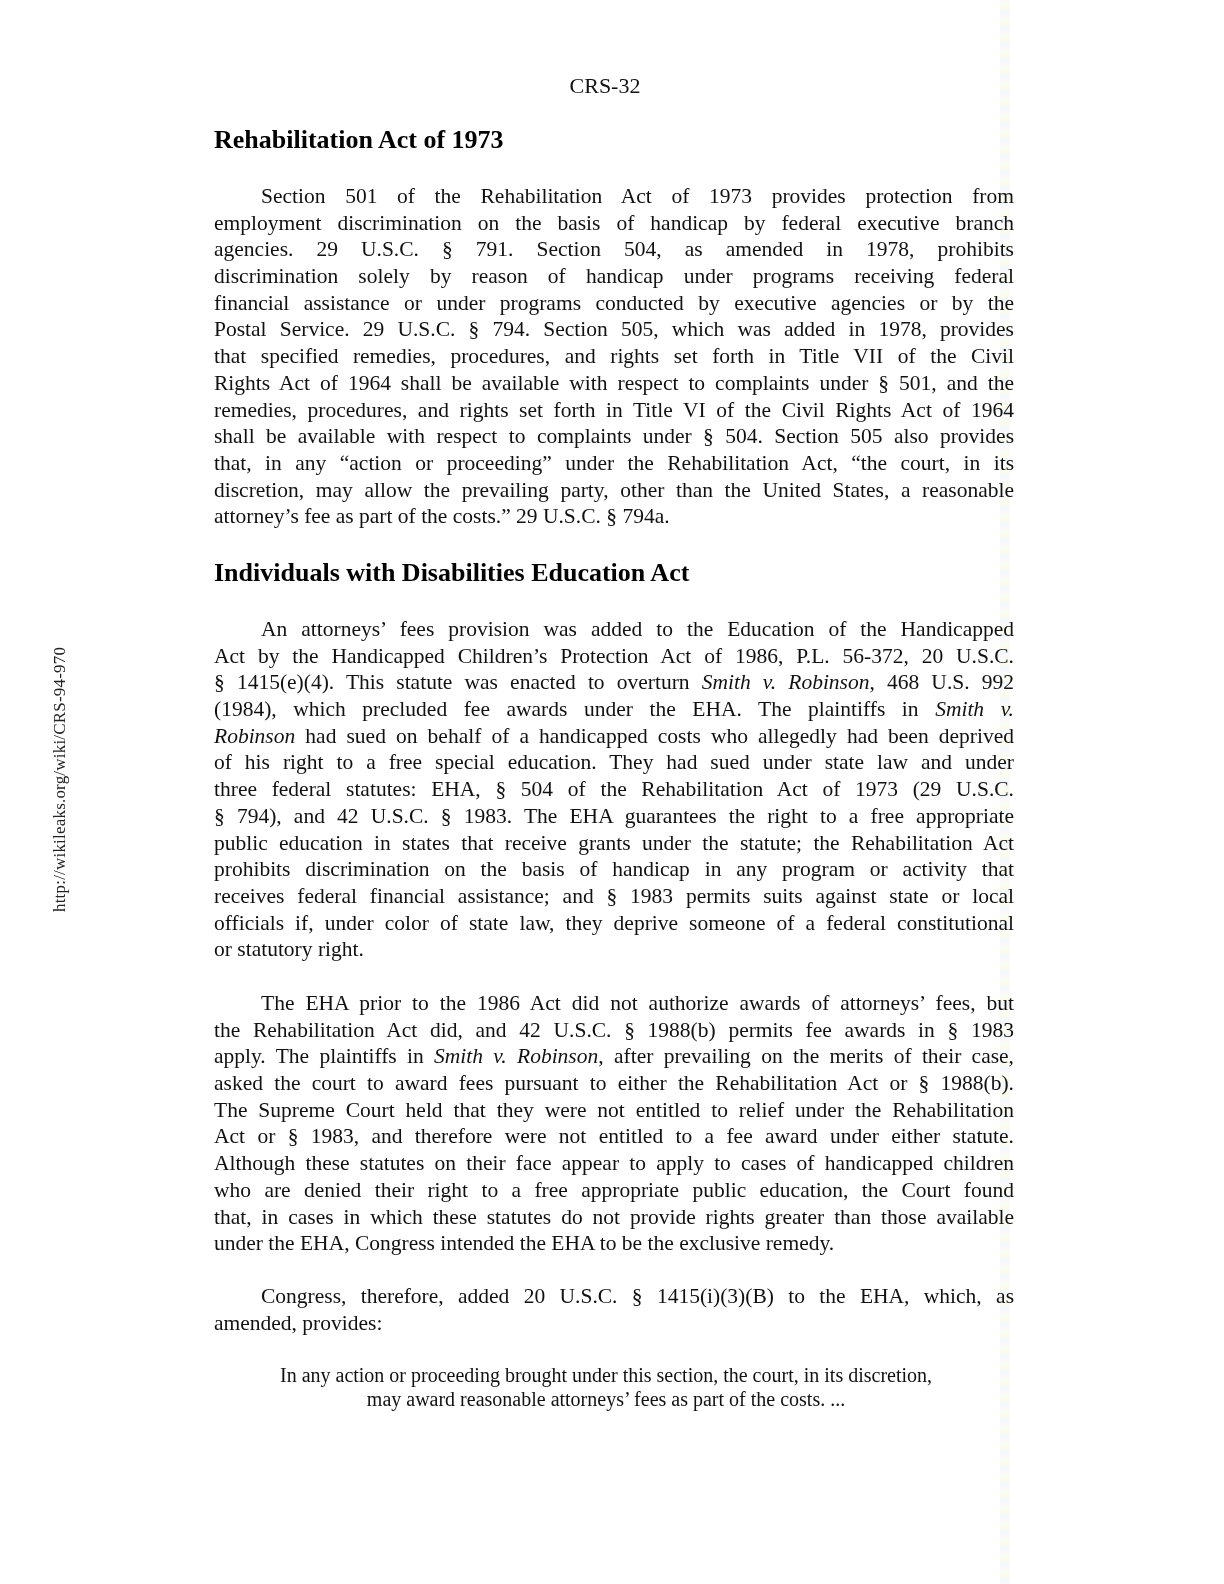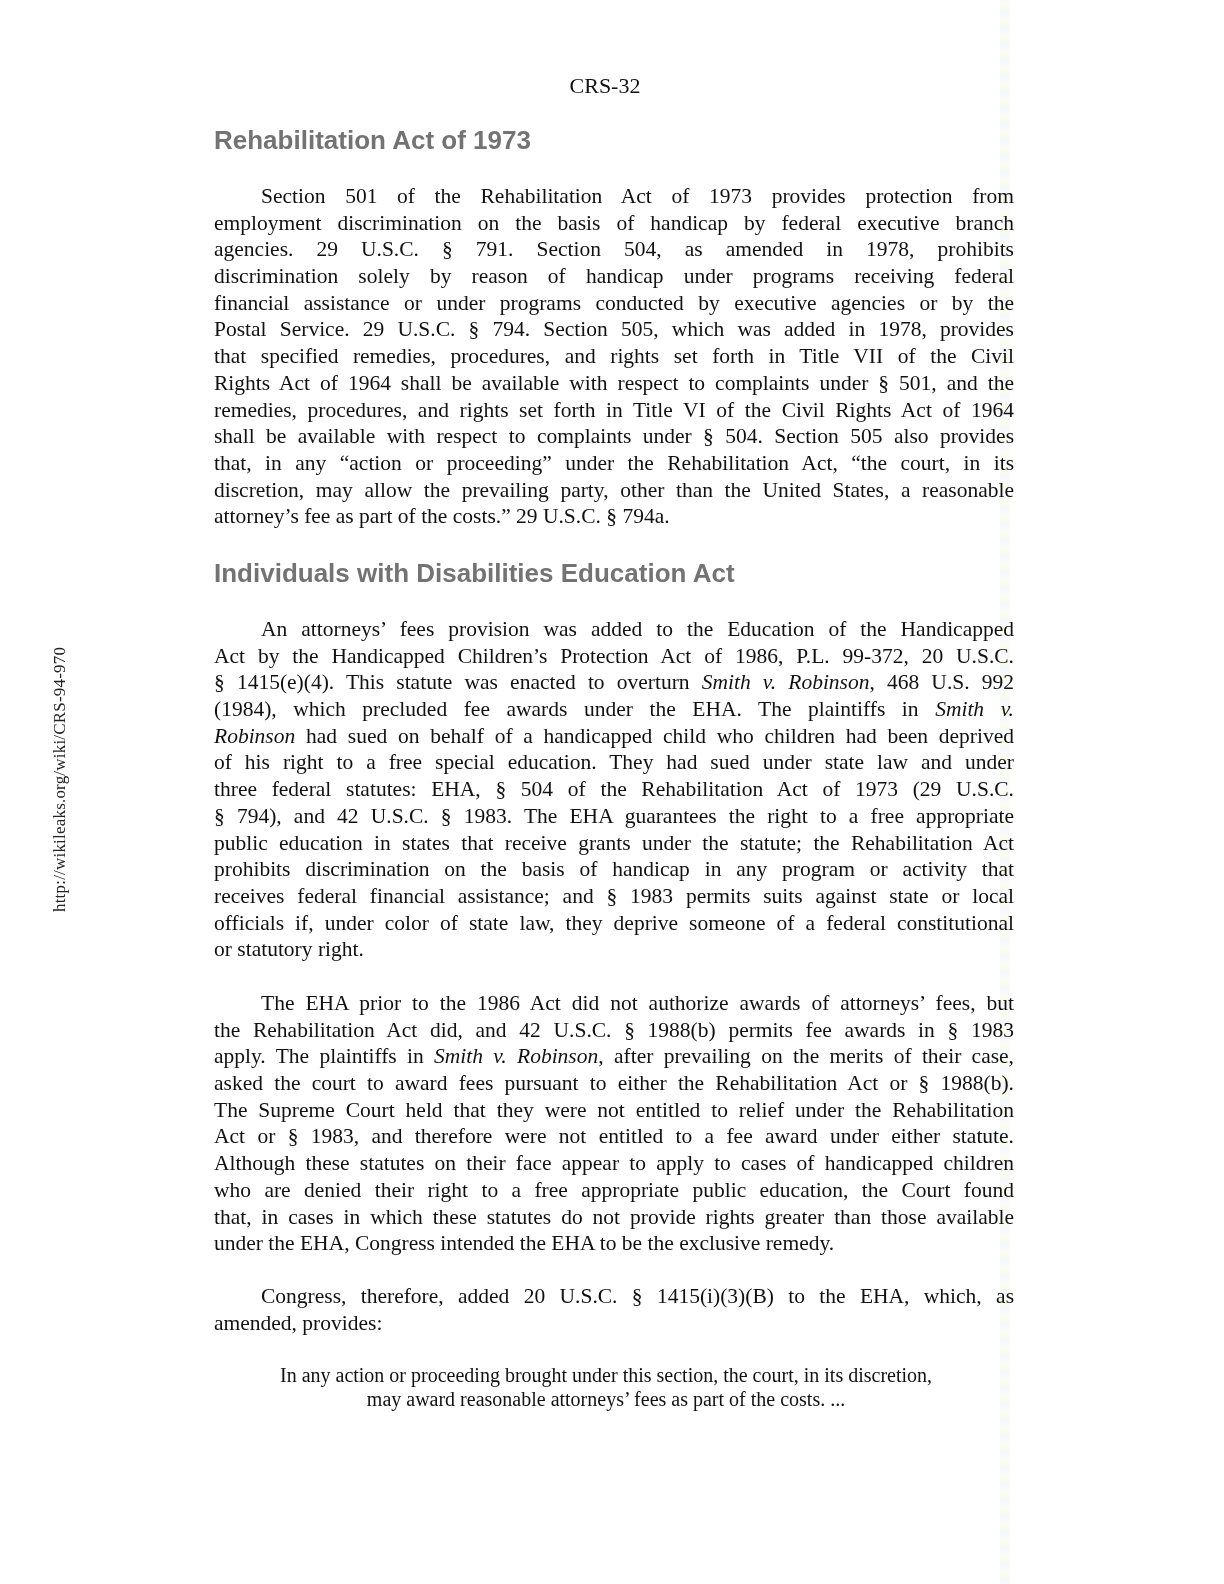--- a/index.html
+++ b/index.html
@@ -50,26 +50,26 @@
       transform: rotate(-90deg);
       font-size: 17px;
       line-height: 20px;
       white-space: nowrap;
       color: #222;
       letter-spacing: 0.2px;
     }
     .heading {
       position: absolute;
       left: 214px;
-      font-family: Liberation Sans, sans-serif;
+      font-family: Liberation Serif, serif;
       font-weight: bold;
       font-size: 26px;
       line-height: 30px;
       white-space: nowrap;
-      color: #737373;
+      color: #000000;
     }
     .para {
       position: absolute;
       left: 214px;
       width: 800px;
       font-size: 21.5px;
     }
     .line {
       display: block;
       height: 26.7px;
@@ -120,24 +120,24 @@
     <span class="line justify">shall be available with respect to complaints under § 504.  Section 505 also provides</span>
     <span class="line justify">that, in any “action or proceeding” under the Rehabilitation Act, “the court, in its</span>
     <span class="line justify">discretion, may allow the prevailing party, other than the United States, a reasonable</span>
     <span class="line">attorney’s fee as part of the costs.”  29 U.S.C. § 794a.</span>
   </div>
 
   <div class="heading" style="top:558px;">Individuals with Disabilities Education Act</div>
 
   <div class="para" style="top:616px;">
     <span class="line indent justify">An attorneys’ fees provision was added to the Education of the Handicapped</span>
-    <span class="line justify">Act by the Handicapped Children’s Protection Act of 1986, P.L. 99-372, 20 U.S.C.</span>
+    <span class="line justify">Act by the Handicapped Children’s Protection Act of 1986, P.L. 56-372, 20 U.S.C.</span>
     <span class="line justify"><span>§ 1415(e)(4).  This statute was enacted to overturn </span><em>Smith v. Robinson</em><span>, 468 U.S. 992</span></span>
     <span class="line justify"><span>(1984), which precluded fee awards under the EHA.  The plaintiffs in </span><em>Smith v.</em><span></span></span>
-    <span class="line justify"><span></span><em>Robinson</em><span> had sued on behalf of a handicapped child who children had been deprived</span></span>
+    <span class="line justify"><span></span><em>Robinson</em><span> had sued on behalf of a handicapped costs who allegedly had been deprived</span></span>
     <span class="line justify">of his right to a free special education.  They had sued under state law and under</span>
     <span class="line justify">three federal statutes: EHA, § 504 of the Rehabilitation Act of 1973 (29 U.S.C.</span>
     <span class="line justify">§ 794), and 42 U.S.C. § 1983.  The EHA guarantees the right to a free appropriate</span>
     <span class="line justify">public education in states that receive grants under the statute; the Rehabilitation Act</span>
     <span class="line justify">prohibits discrimination on the basis of handicap in any program or activity that</span>
     <span class="line justify">receives federal financial assistance; and § 1983 permits suits against state or local</span>
     <span class="line justify">officials if, under color of state law, they deprive someone of a federal constitutional</span>
     <span class="line">or statutory right.</span>
   </div>
 

